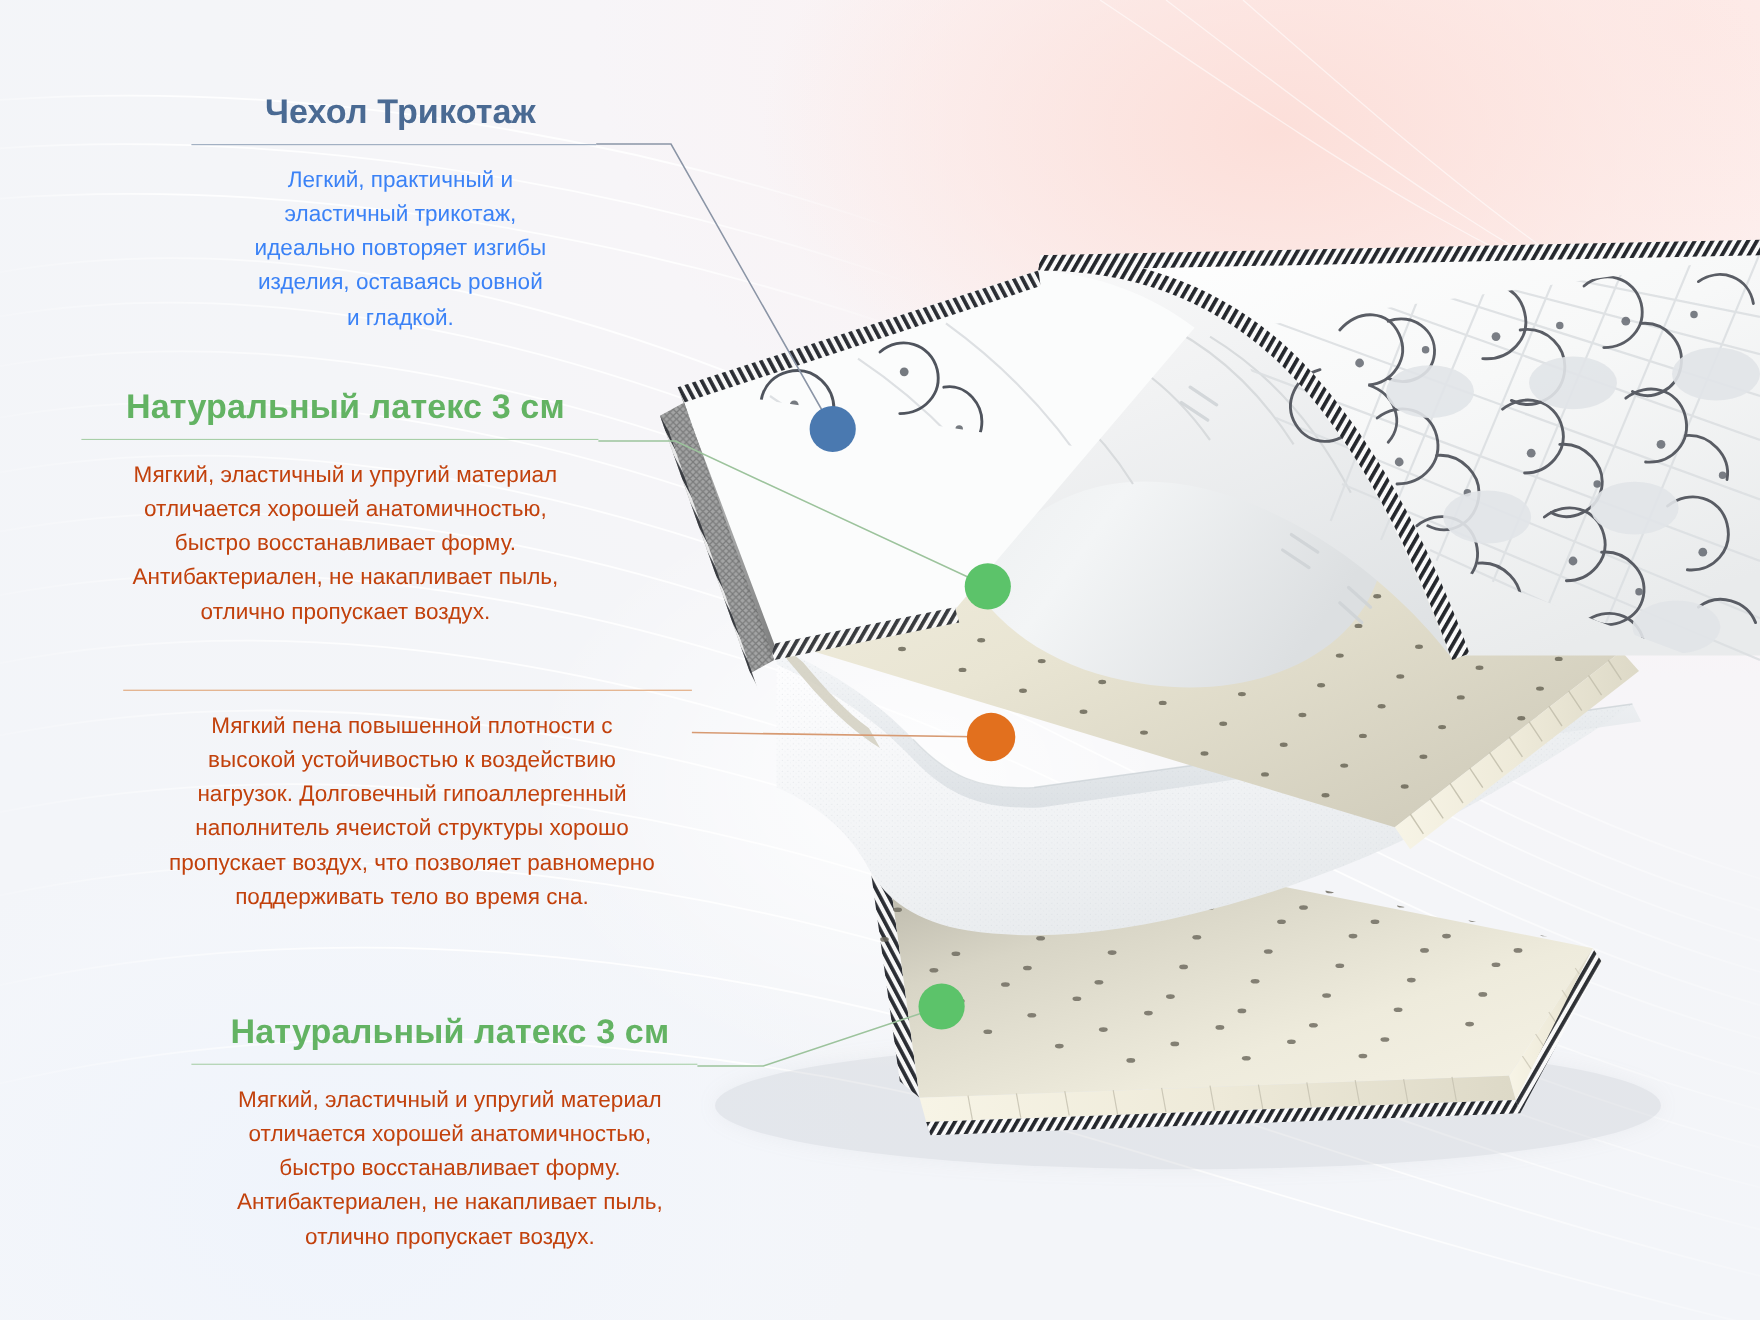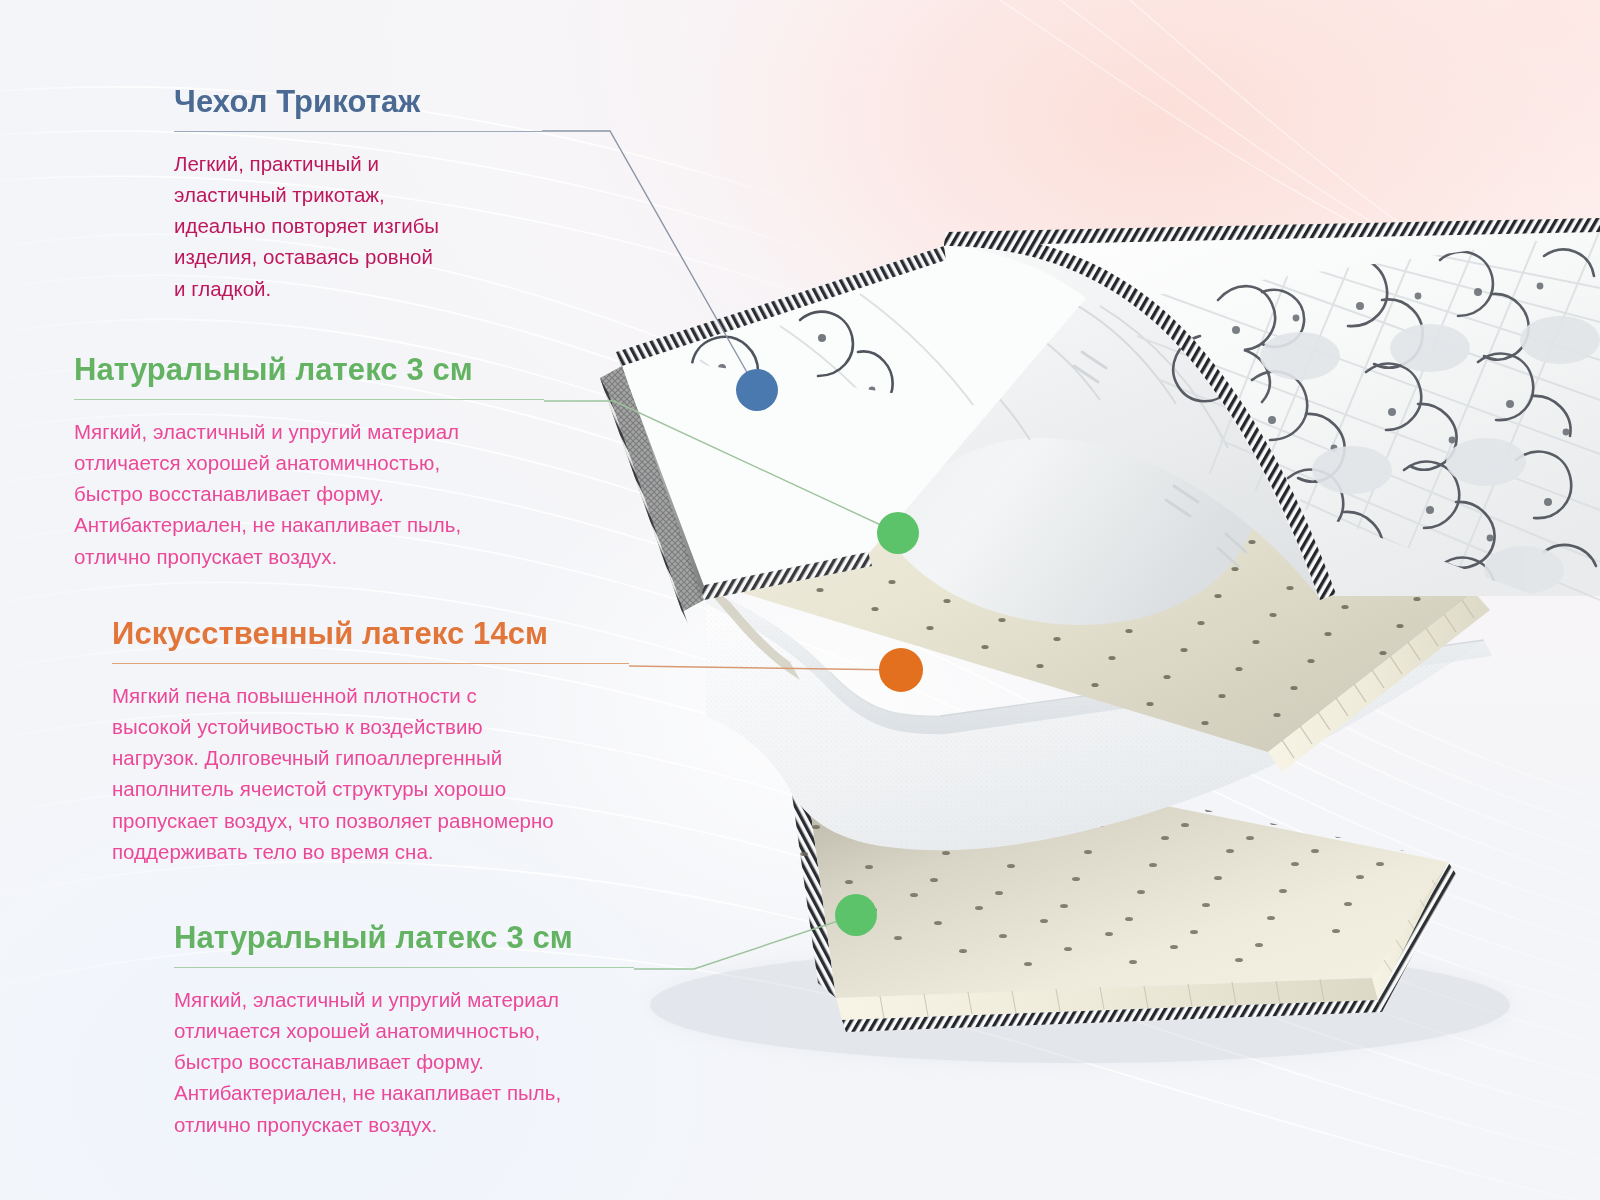--- a/index.html
+++ b/index.html
@@ -25,34 +25,34 @@
     position:absolute;left:-320px;bottom:-340px;width:1250px;height:900px;
     background:radial-gradient(closest-side,rgba(239,244,252,.95),rgba(244,247,252,.4) 60%,rgba(255,255,255,0) 80%);
   }
   .bg-glow-c{
     position:absolute;left:330px;top:330px;width:1000px;height:760px;
     background:radial-gradient(closest-side,rgba(255,255,255,.85),rgba(255,255,255,0) 72%);
   }
   .bg-waves{position:absolute;inset:0;}
 
   
-  .block{position:absolute;}
+  .block{position:absolute;text-align:center;}
   .block h2{
     margin:0;font-size:31px;font-weight:700;letter-spacing:.1px;white-space:nowrap;
   }
   .rule{height:1px;margin-top:11px;}
   .block p{
-    margin:16px 0 0 0;font-size:20.5px;line-height:1.52;color:#ec4899;
+    margin:16px 0 0 0;font-size:20.5px;line-height:1.52;color:#c2410c;
     font-weight:400;white-space:pre-line;
   }
 
   #b1{left:174px;top:84px;width:380px;}
   #b1 h2{color:#4a6a93;}
   #b1 .rule{background:#9aa9bd;width:368px;}
-  #b1 p{color:#be185d;}
+  #b1 p{color:#3b82f6;}
 
   #b2{left:74px;top:352px;width:480px;}
   #b2 h2{color:#63b363;}
   #b2 .rule{background:#a8cfa8;width:470px;}
 
   #b3{left:112px;top:616px;width:525px;}
   #b3 h2{color:#e2763a;}
   #b3 .rule{background:#e0a679;width:517px;}
 
   #b4{left:174px;top:920px;width:470px;}
@@ -689,21 +689,20 @@
     <h2>Натуральный латекс 3 см</h2>
     <div class="rule"></div>
     <p>Мягкий, эластичный и упругий материал
 отличается хорошей анатомичностью,
 быстро восстанавливает форму.
 Антибактериален, не накапливает пыль,
 отлично пропускает воздух.</p>
   </div>
 
   <div class="block" id="b3">
-    <h2>Искусственный латекс 14см</h2>
     <div class="rule"></div>
     <p>Мягкий пена повышенной плотности с
 высокой устойчивостью к воздействию
 нагрузок. Долговечный гипоаллергенный
 наполнитель ячеистой структуры хорошо
 пропускает воздух, что позволяет равномерно
 поддерживать тело во время сна.</p>
   </div>
 
   <div class="block" id="b4">

